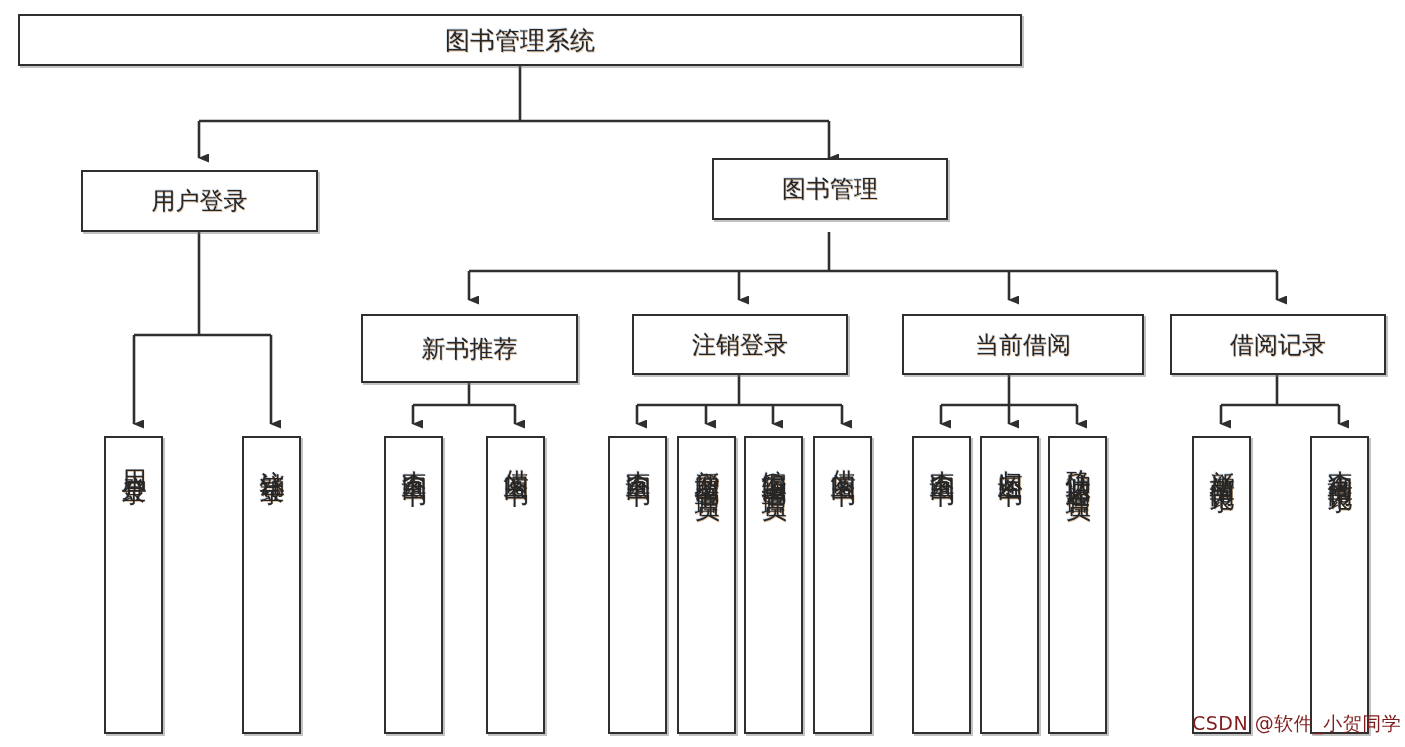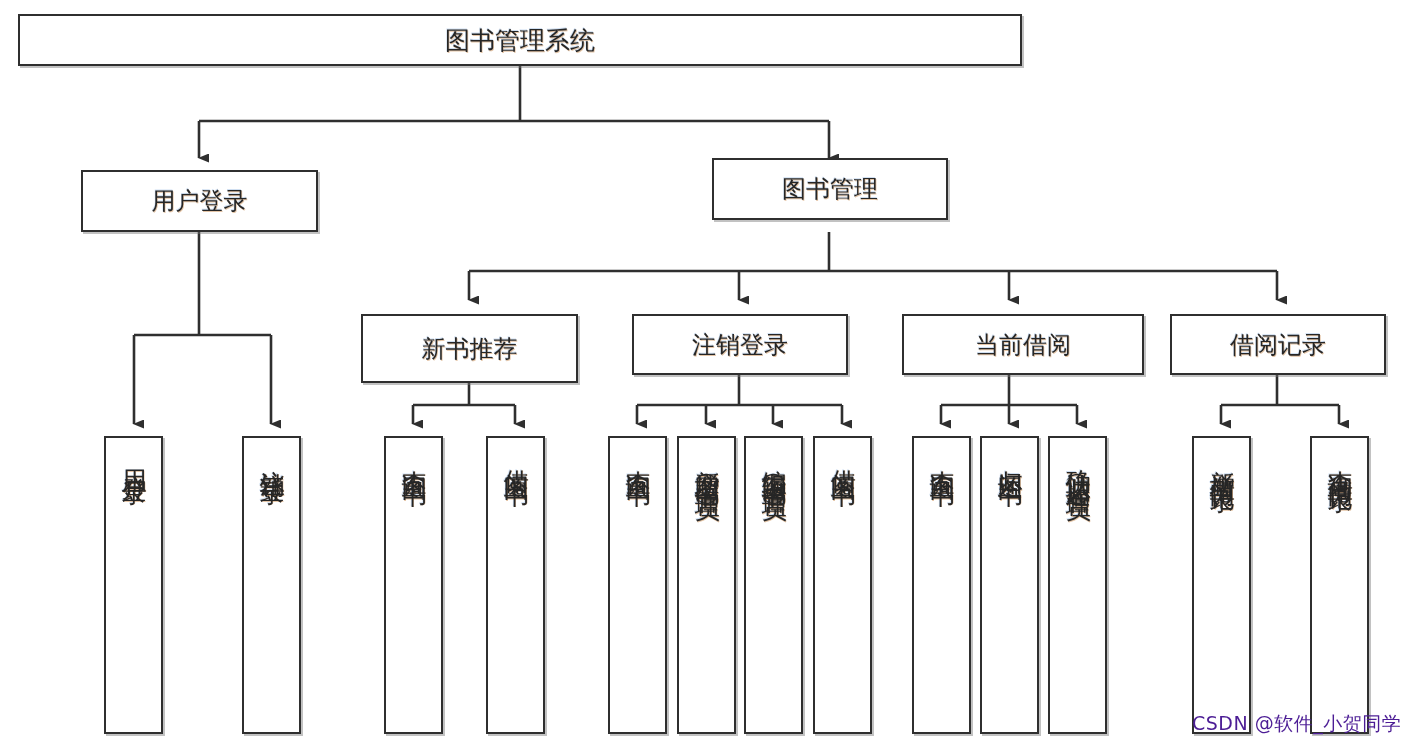--- a/index.html
+++ b/index.html
@@ -42,21 +42,21 @@
     font-size:25px;
     letter-spacing:4px;
     line-height:1.05;
     white-space:nowrap;
   }
 
   #watermark{
     position:absolute;
     left:1192px;top:711px;
     font-size:19px;
-    color:#4c1d95;
+    color:#7f1d1d;
     letter-spacing:0.5px;
     white-space:nowrap;
   }
 </style>
 </head>
 <body>
 
 <div id="canvas">
 
   <svg class="lines" viewBox="0 0 1405 747">

